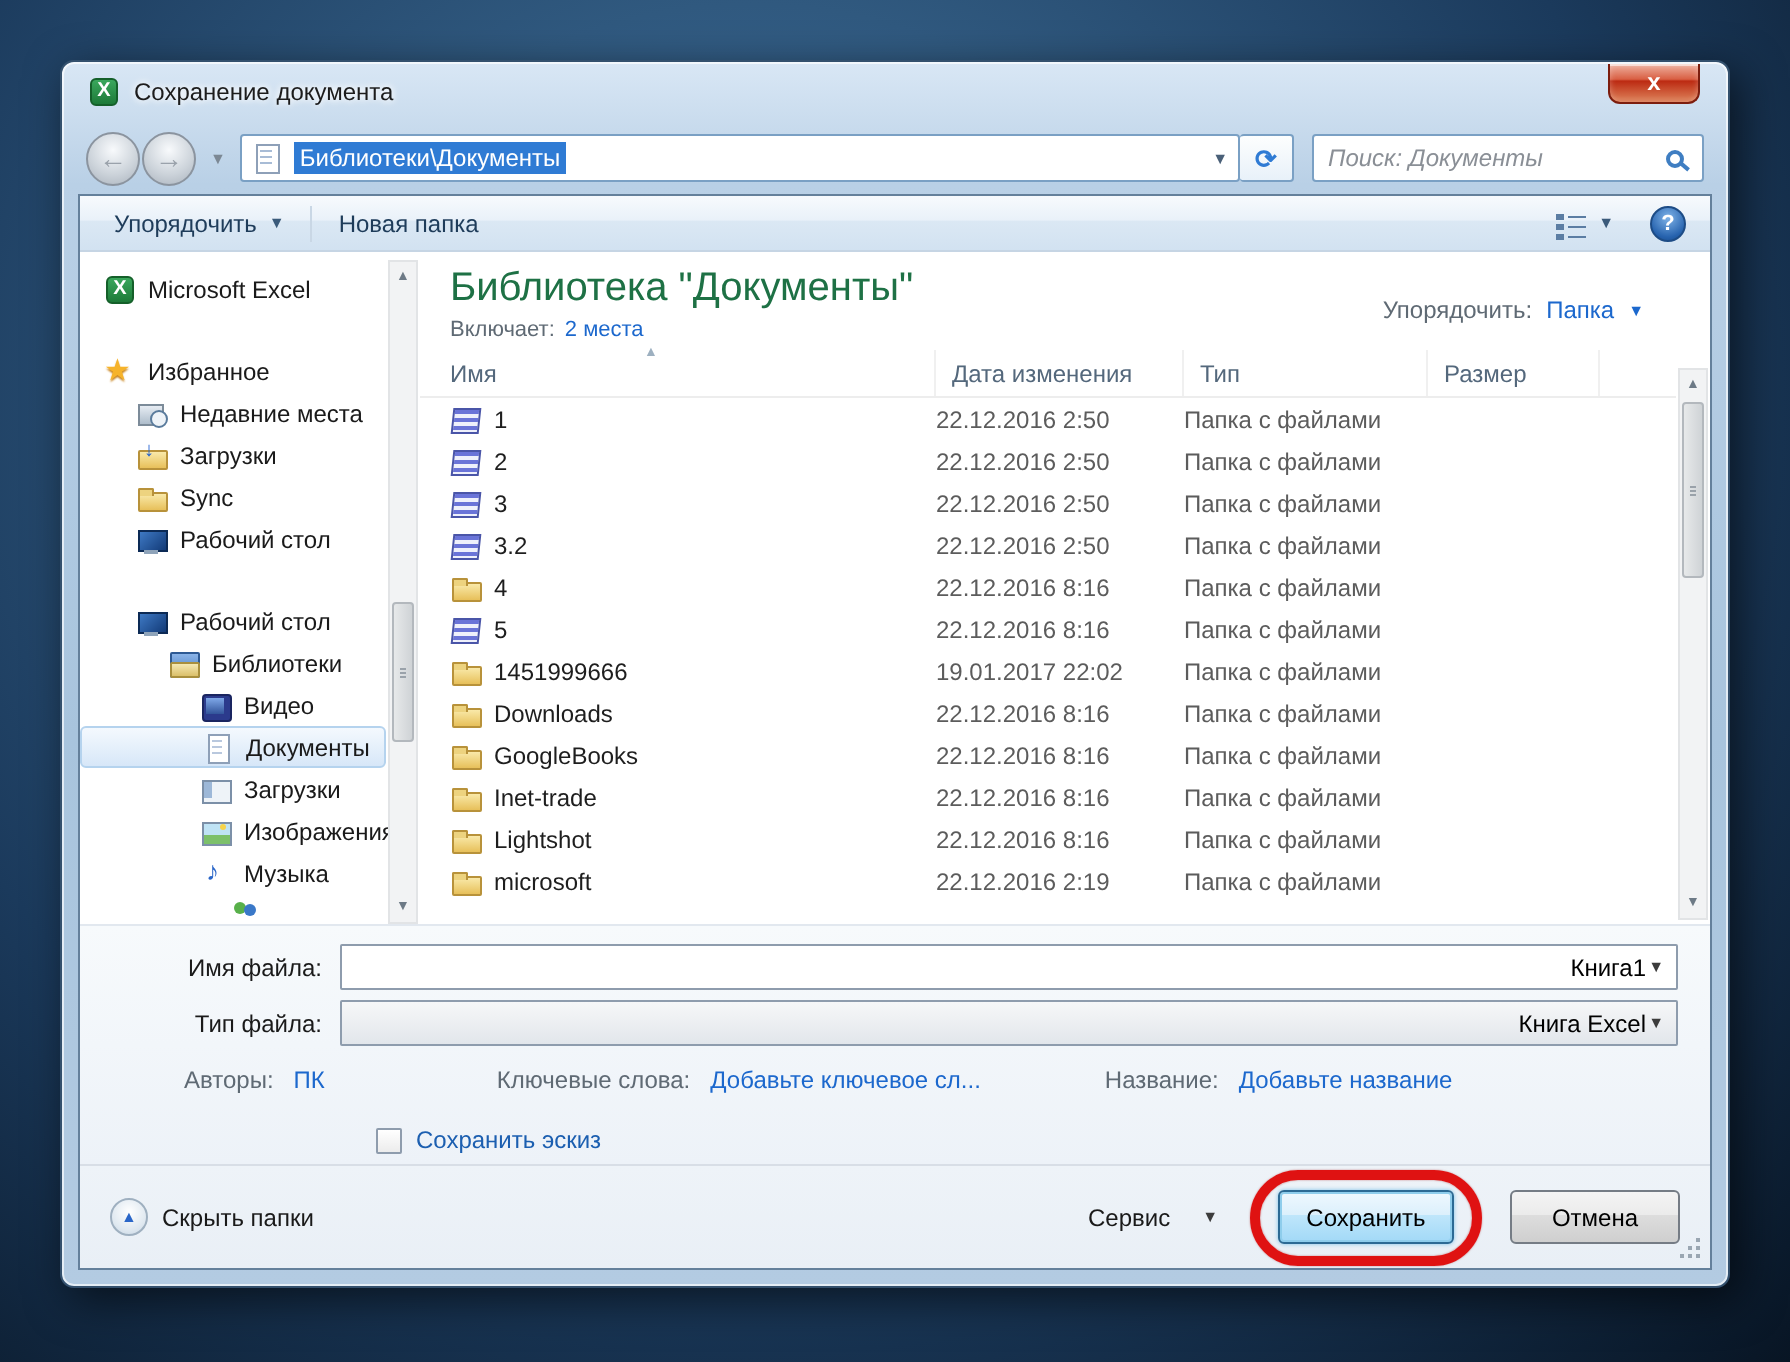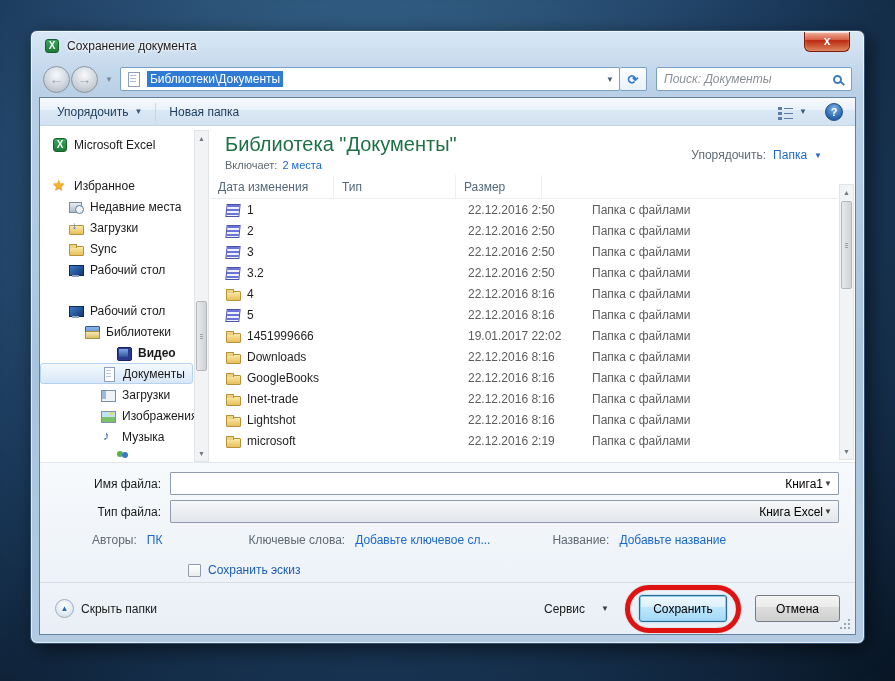--- a/index.html
+++ b/index.html
@@ -308,21 +308,21 @@
           <div class="side-item" style="padding-left: 28px;">
             <span class="ic ic-desktop"></span>
             <span>Рабочий стол</span>
           </div>
 
           <div class="side-item" style="padding-left: 44px;">
             <span class="ic ic-library"></span>
             <span>Библиотеки</span>
           </div>
 
-          <div class="side-item" style="padding-left: 76px; font-weight: bold;">
+          <div class="side-item" style="padding-left: 60px;">
             <span class="ic ic-video"></span>
             <span>Видео</span>
           </div>
 
           <div class="side-item selected" style="padding-left: 60px;">
             <span class="ic ic-page"></span>
             <span>Документы</span>
           </div>
 
           <div class="side-item" style="padding-left: 60px;">
@@ -353,20 +353,24 @@
             <span>Включает:</span>
             <span class="link">2 места</span>
           </div>
           <div class="arrange">
             <span>Упорядочить:</span>
             <span class="link">Папка</span>
             <span class="caret">▼</span>
           </div>
         </div>
         <div class="col-row">
+          <div class="col c-name">
+            <span>Имя</span>
+            <span class="sort-arrow">▲</span>
+          </div>
           <div class="col c-date">Дата изменения</div>
           <div class="col c-type">Тип</div>
           <div class="col c-size">Размер</div>
         </div>
         <div class="rows">
 
             <div class="file-row">
               <span class="cell c-name">
                 <span class="ic ic-stack"></span>
                 <span>1</span>

